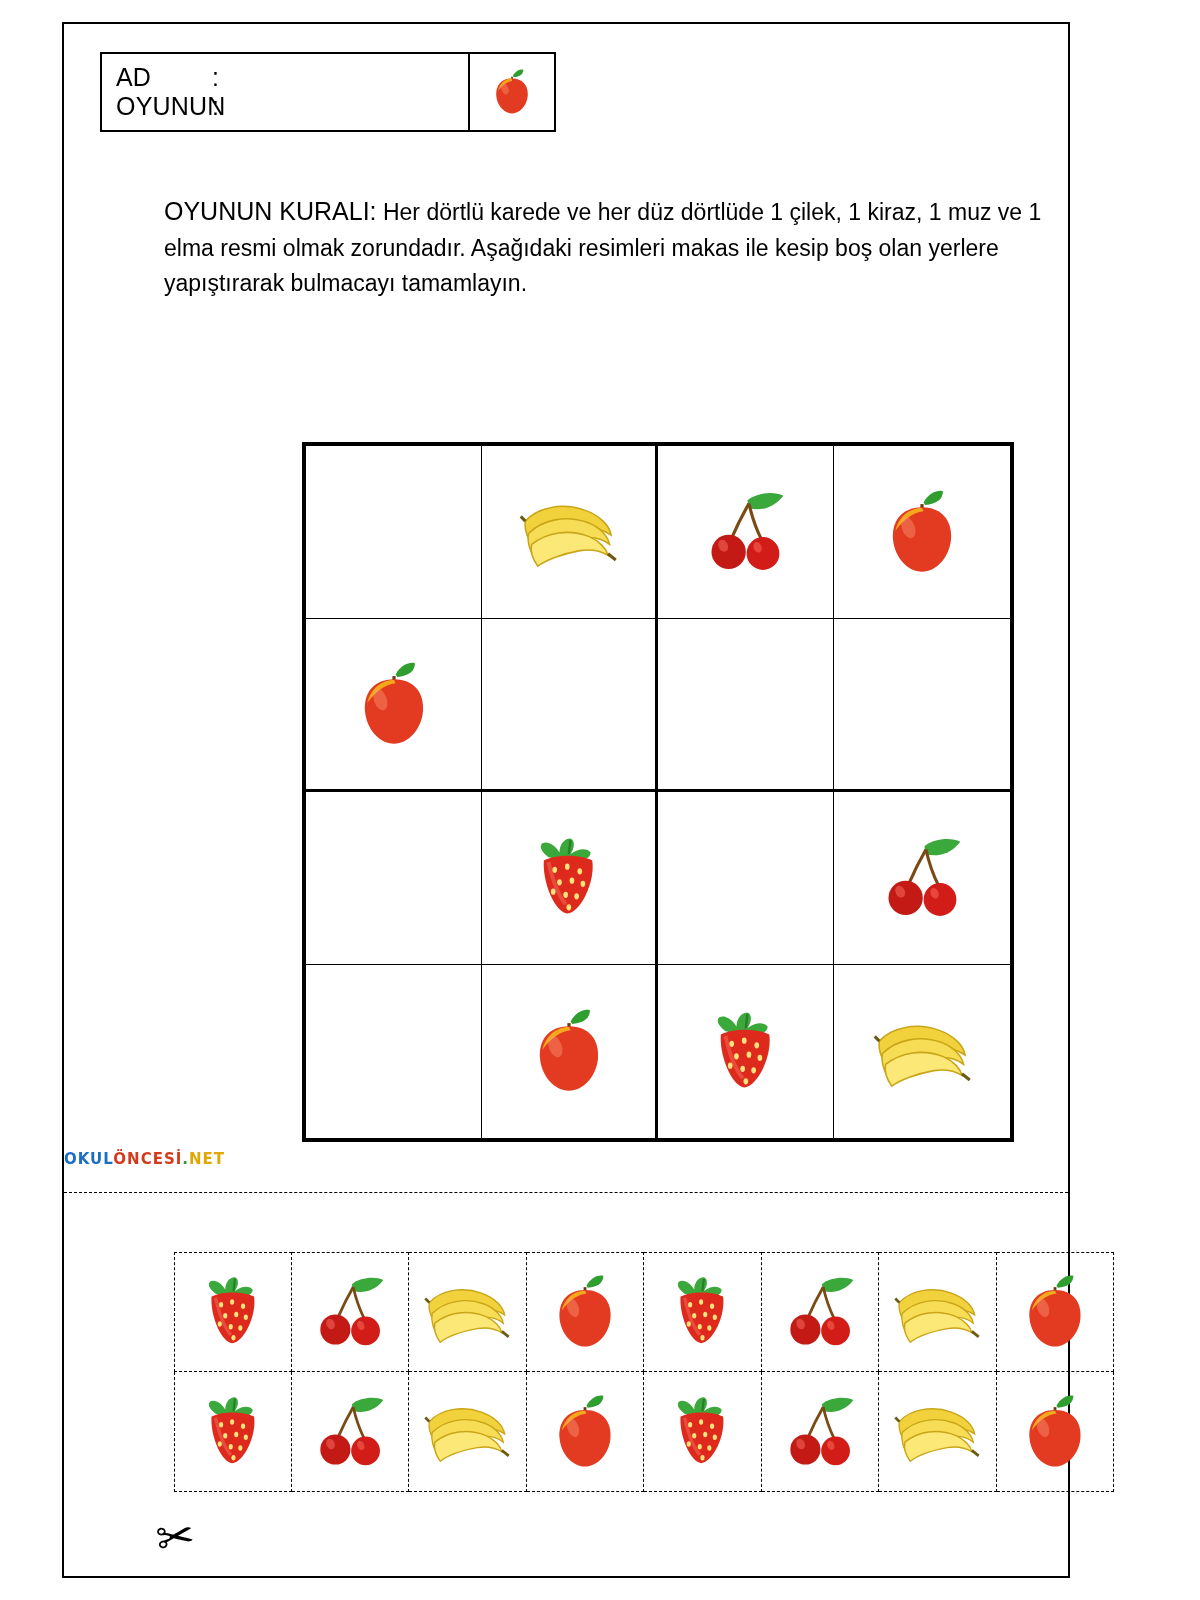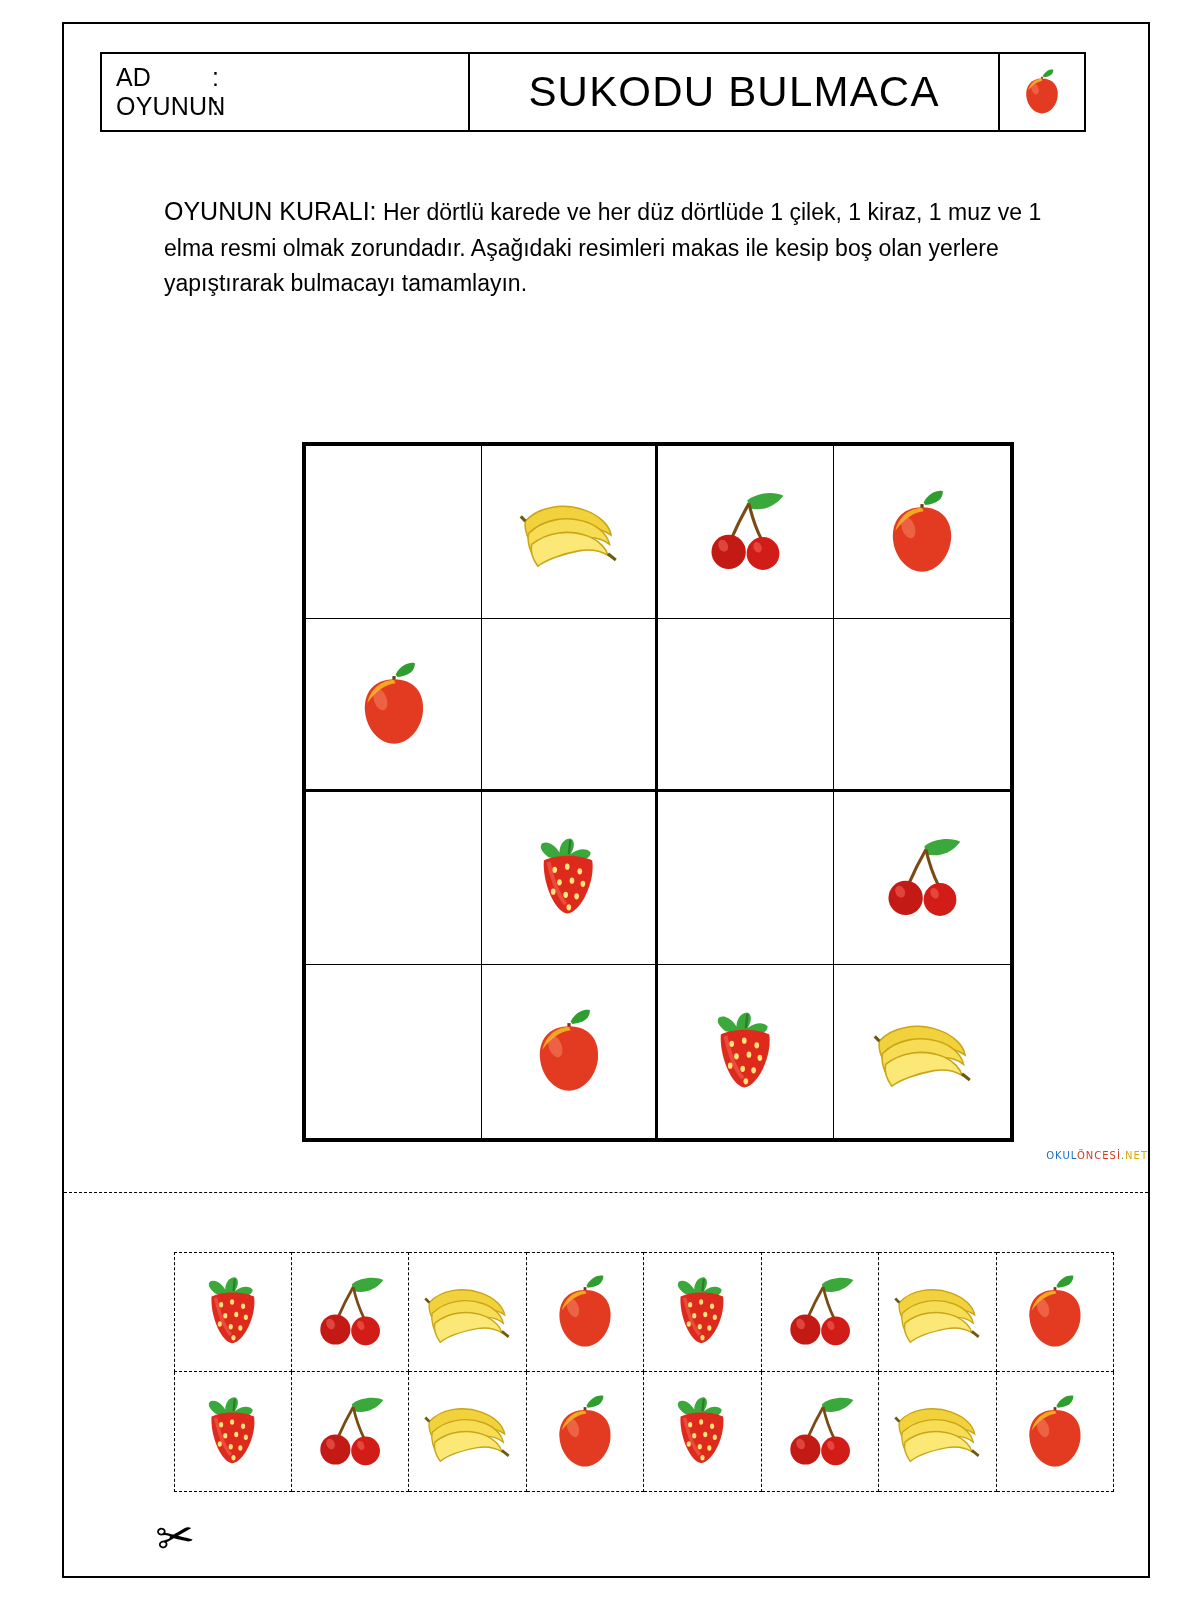--- a/index.html
+++ b/index.html
@@ -13,21 +13,21 @@
     font-family: "Liberation Sans", sans-serif;
     color: #000;
     position: relative;
     overflow: hidden;
   }
 
   .page {
     position: absolute;
     left: 62px;
     top: 22px;
-    width: 1088px;
+    width: 1008px;
     height: 1556px;
     border: 2px solid #000;
     box-sizing: border-box;
     background: #fff;
   }
 
   
   .header {
     position: absolute;
     left: 36px;
@@ -118,23 +118,23 @@
   .cell:nth-child(4n) { border-right: none; }
   .cell:nth-child(n+13) { border-bottom: none; }
   
   .cell:nth-child(4n+2) { border-right: 3px solid #000; }
   .cell:nth-child(n+5):nth-child(-n+8) { border-bottom: 3px solid #000; }
 
   .watermark {
     position: absolute;
     left: 0; right: 0;
     top: 1126px;
-    text-align: right;
-    font-size: 10px;
-    font-weight: normal;
+    text-align: left;
+    font-size: 15px;
+    font-weight: bold;
     letter-spacing: 1px;
     font-family: "DejaVu Sans", sans-serif;
   }
   .watermark .w1 { color: #1b6ec2; }
   .watermark .w2 { color: #d43a1e; }
   .watermark .w3 { color: #2f9e2f; }
   .watermark .w4 { color: #e0a800; }
 
   
   .cutline {
@@ -188,23 +188,20 @@
   <div class="header">
     <div class="name-box">
       <div class="name-row">
         <span class="lbl">AD</span>
         <span class="colon">:</span>
       </div>
       <div class="name-row">
         <span class="lbl">OYUNUN</span>
         <span class="colon">:</span>
       </div>
-    </div>
-    <div class="title-box">
-      <span class="title">SUKODU BULMACA</span>
     </div>
     <div class="logo-box">
       <span>
         <svg class="fruit" width="44" height="48" viewBox="0 0 100 110">
           <path d="M52 18 C58 6 70 2 76 4 C76 14 68 20 54 21 Z" fill="#2f9e2f"></path>
           <path d="M50 20 L50 30" stroke="#6b3b12" stroke-width="4"></path>
           <path d="M50 24 C24 24 12 42 14 64 C16 86 32 104 50 104 C68 104 84 86 86 64 C88 42 76 24 50 24 Z" fill="#e23b22"></path>
           <path d="M50 24 C34 24 22 36 18 52 C28 40 38 32 50 30 Z" fill="#f5b21b" opacity="0.9"></path>
           <ellipse cx="34" cy="48" rx="8" ry="13" fill="#ff8a66" opacity="0.45" transform="rotate(-20 34 48)"></ellipse>
         </svg>

